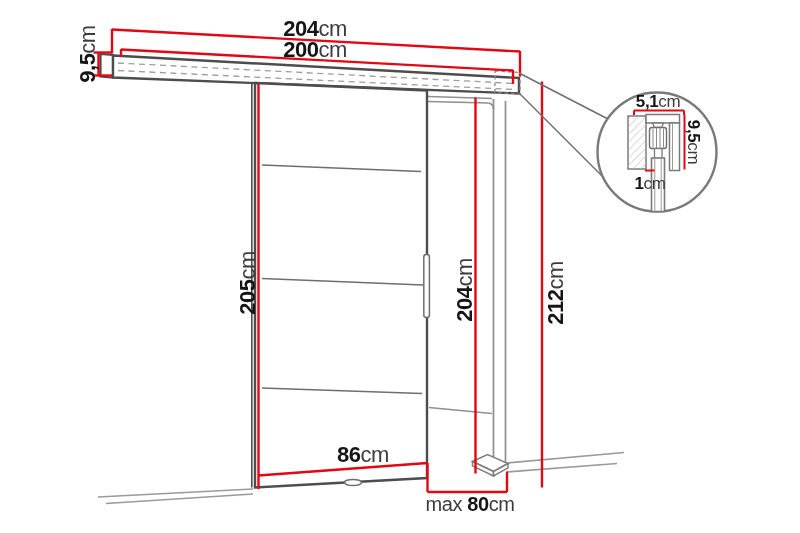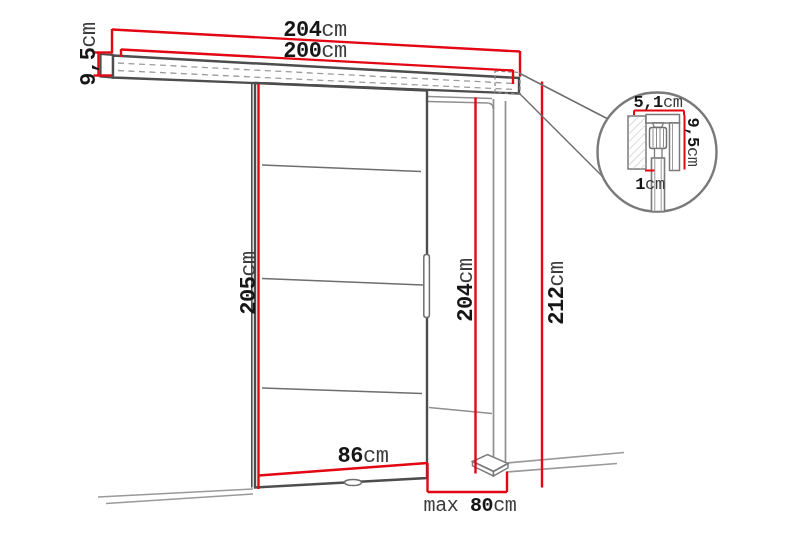--- a/index.html
+++ b/index.html
@@ -1,17 +1,17 @@
 <!DOCTYPE html>
 <html><head>
 <meta charset="utf-8">
 <style>
   html,body{margin:0;padding:0;background:#ffffff;}
   .stage{position:relative;width:800px;height:533px;background:#ffffff;overflow:hidden;
-         font-family:Liberation Mono, monospace;}
+         font-family:Liberation Sans, sans-serif;}
   svg{display:block;}
   text{fill:#1f1f1f;}
   .num{font-weight:bold;fill:#161616;}
   .unit{font-weight:normal;fill:#3c3c3c;}
   .pre{font-weight:normal;fill:#3c3c3c;}
   .lbl{font-size:22px;letter-spacing:-0.5px;}
   .lbl-sm{font-size:17px;letter-spacing:-0.4px;}
   .lbl-max{font-size:20px;letter-spacing:-0.4px;}
 </style>
 </head>

